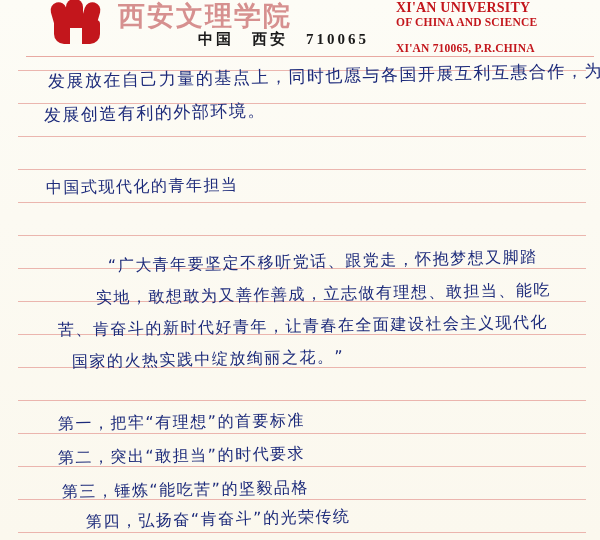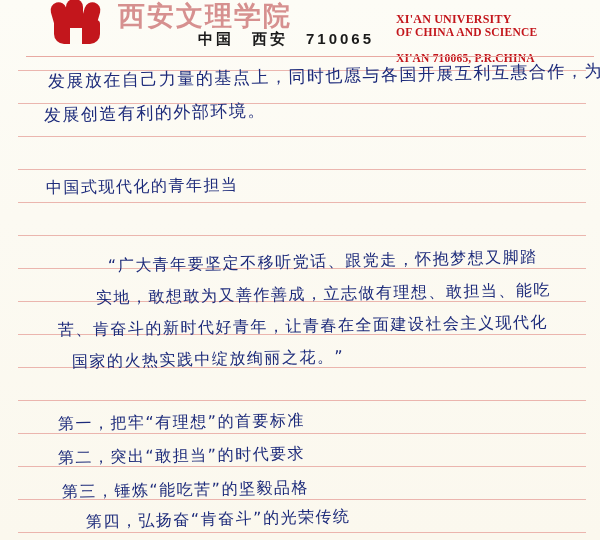--- a/index.html
+++ b/index.html
@@ -86,32 +86,32 @@
     white-space: nowrap;
   }
   .en-block {
     position: absolute;
     left: 388px;
     top: 0px;
     color: #c3161c;
     font-family: "Liberation Serif", serif;
     line-height: 1.12;
   }
-  .en-block .l1 { font-size: 12px; font-weight: bold; letter-spacing: .2px; margin-top: 13px; }
+  .en-block .l1 { font-size: 14px; font-weight: bold; letter-spacing: .2px; }
   .en-block .l2 { font-size: 11.5px; font-weight: bold; letter-spacing: .2px; }
   .en-block .l3 { font-size: 11.5px; font-weight: bold; letter-spacing: .2px; margin-top: 13px; }
   .addr-cn {
     position: absolute;
     left: 190px;
     top: 30px;
     font-size: 15px;
     font-weight: bold;
     color: #1a1a1a;
     letter-spacing: 3px;
-    font-family: Liberation Sans, sans-serif;
+    font-family: Liberation Serif, serif;
     white-space: nowrap;
   }
   .head-rule {
     position: absolute;
     left: 18px;
     right: 14px;
     top: 56px;
     height: 1px;
     background: #e8a9a2;
   }

